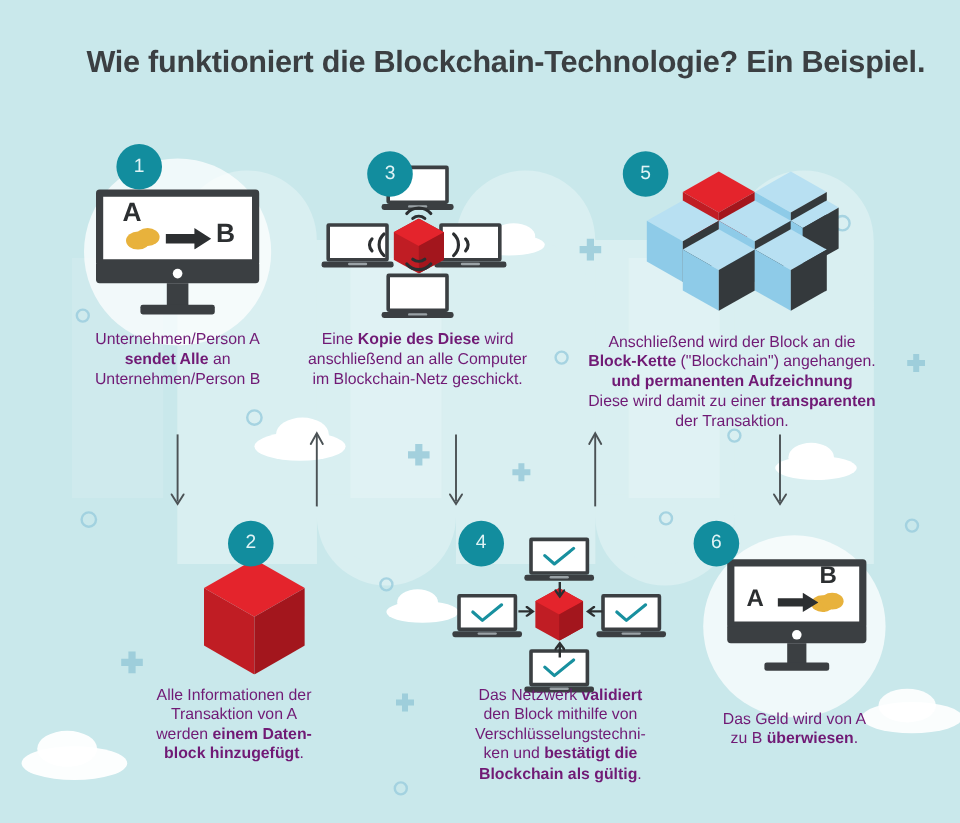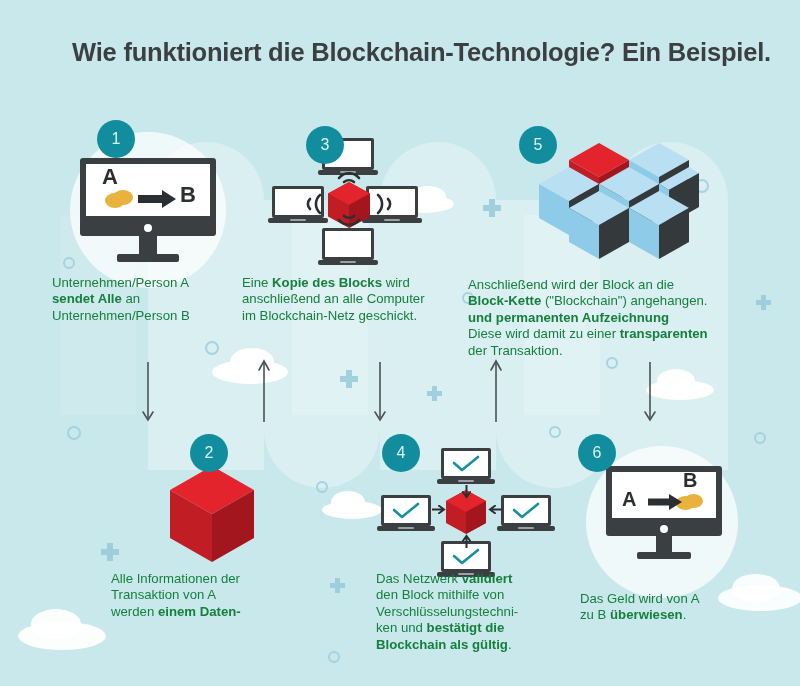--- a/index.html
+++ b/index.html
@@ -26,22 +26,22 @@
     background:rgba(255,255,255,.72);
   }
   .badge{
     position:absolute;width:38px;height:38px;border-radius:50%;
     background:#128d9e;color:#dff3f5;
     font-size:16px;font-weight:normal;
     display:flex;align-items:center;justify-content:center;
     z-index:6;
   }
   .caption{
-    position:absolute;
-    font-size:13.2px;line-height:16.4px;color:#15803d;
+    position:absolute;text-align:center;
+    font-size:13.2px;line-height:16.4px;color:#701a75;
   }
   .caption b{font-weight:bold;}
 
   
   .monitor{position:absolute;}
   .mon-screen{
     position:absolute;left:0;top:0;
     border:6px solid #3b3f42;border-radius:3px;background:#fff;
     box-sizing:border-box;
   }
@@ -200,20 +200,21 @@
     <div class="badge" style="left:190px;top:434px;">2</div>
     <svg class="cube" style="left:170px;top:466px;" width="84" height="96" viewBox="0 0 84 96">
       <path d="M42,0 L84,24 L42,48 L0,24 Z" fill="#e4242c"></path>
       <path d="M0,24 L42,48 L42,96 L0,72 Z" fill="#c01d24"></path>
       <path d="M84,24 L84,72 L42,96 L42,48 Z" fill="#a3161d"></path>
     </svg>
     <div class="caption" style="left:111px;top:571px;width:168px;">
       <div>Alle Informationen der</div>
       <div>Transaktion von A</div>
       <div>werden <b>einem Daten-</b></div>
+      <div><b>block hinzugefügt</b>.</div>
     </div>
   </div>
 
   <div class="step">
     <div class="badge" style="left:306px;top:126px;">3</div>
 
     <div class="laptop" style="left:322px;top:138px;">
       <div class="lp-lid" style="width:52px;height:32px;"></div>
       <div class="lp-base" style="left:-4px;top:32px;width:60px;height:5px;"></div>
       <div class="lp-pad" style="left:18px;top:33px;width:16px;height:2px;"></div>
@@ -262,21 +263,21 @@
       </g>
     </svg>
     <svg class="wave" style="left:335px;top:214px;" width="28" height="24" viewBox="0 0 28 24">
       <g fill="none" stroke="#2c2f31" stroke-width="2.6" stroke-linecap="round">
         <path d="M4,6 A13,13 0 0 0 24,6"></path>
         <path d="M9,2 A8,8 0 0 0 19,2"></path>
       </g>
     </svg>
 
     <div class="caption" style="left:242px;top:275px;width:212px;">
-      <div>Eine <b>Kopie des Blocks</b> wird</div>
+      <div>Eine <b>Kopie des Diese</b> wird</div>
       <div>anschließend an alle Computer</div>
       <div>im Blockchain-Netz geschickt.</div>
     </div>
   </div>
 
   <div class="step">
     <div class="badge" style="left:382px;top:434px;">4</div>
 
     <div class="laptop" style="left:441px;top:448px;">
       <div class="lp-lid" style="width:50px;height:31px;"></div>

